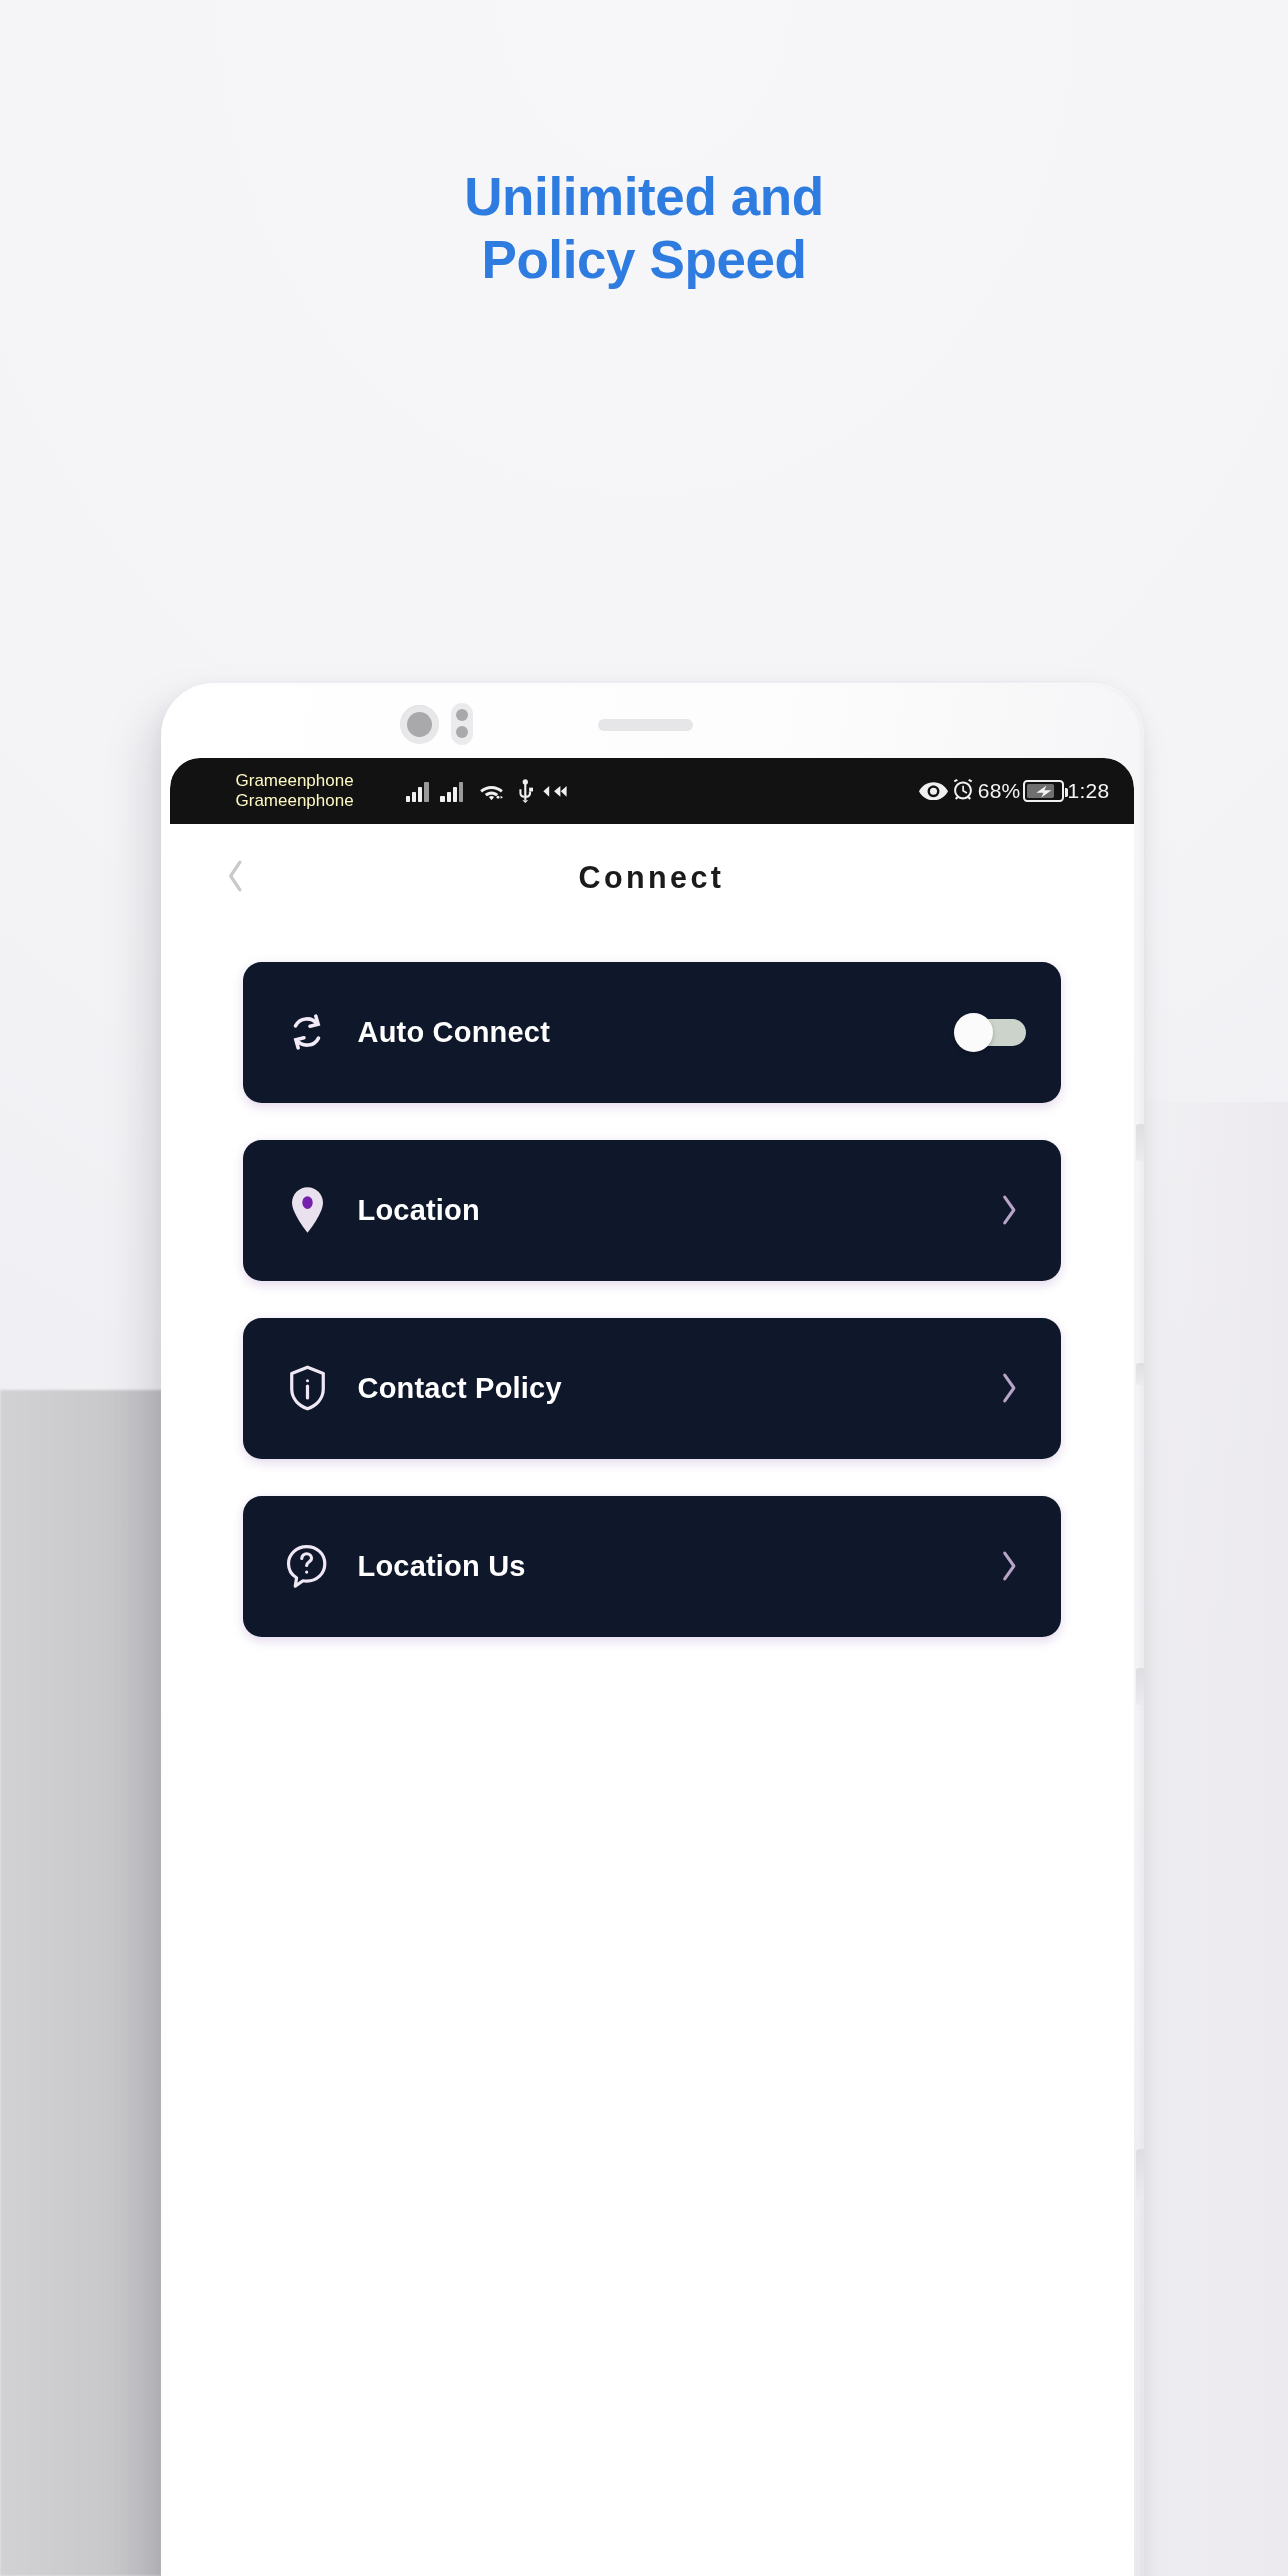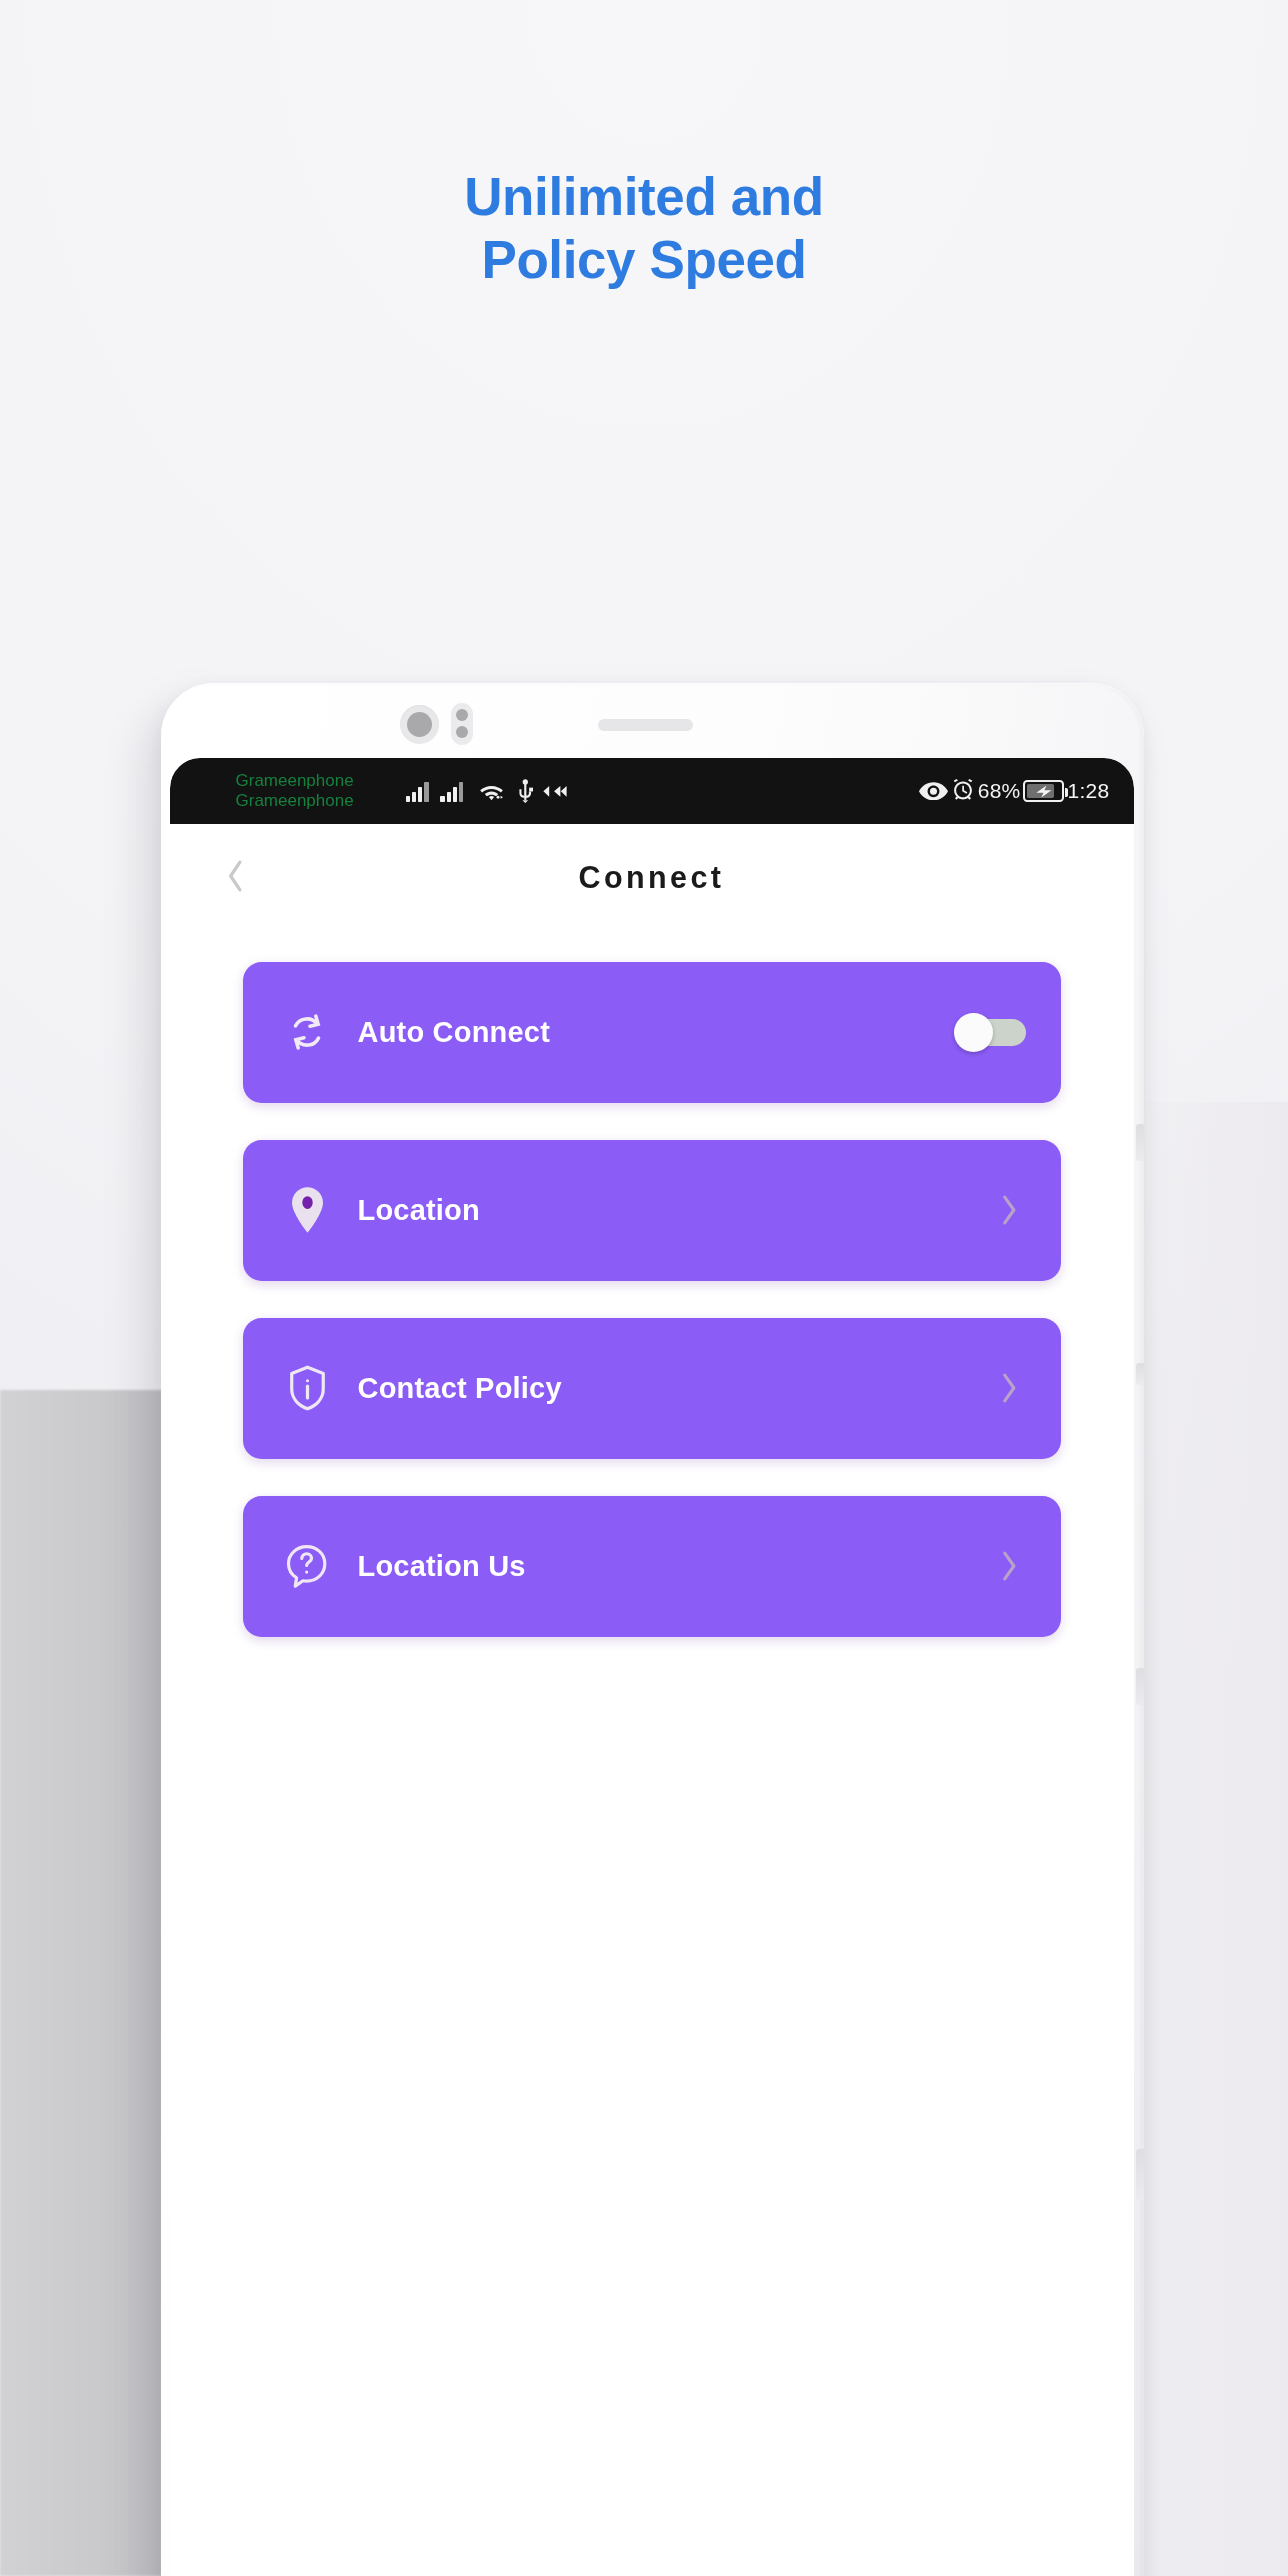--- a/index.html
+++ b/index.html
@@ -112,21 +112,21 @@
     background:#121212;
     border-radius:29px 29px 0 0;
     display:flex; align-items:center;
     padding:0 24px;
   }
   .sb-left { flex:0 0 auto; width:212px; }
   .sb-mid { flex:1 1 auto; display:flex; align-items:center; gap:3.4px; }
   .sb-right { flex:0 0 auto; display:flex; align-items:center; gap:3px; }
 
   .carrier {
-    color:#15803d; font-size:17px; line-height:1.18;
+    color:#fef9c3; font-size:17px; line-height:1.18;
     text-align:left; white-space:nowrap;
     padding-left:42px;
   }
 
   .sig { display:inline-flex; align-items:flex-end; gap:2.1px; height:22px; }
   .sig i { display:block; width:4.2px; background:#f0f0f0; border-radius:0.8px; }
   .sig i:nth-child(1){ height:6px; }
   .sig i:nth-child(2){ height:10.2px; }
   .sig i:nth-child(3){ height:15.3px; }
   .sig i:nth-child(4){ height:20.3px; background:#9a9a9a; }
@@ -166,21 +166,21 @@
     width:100%; text-align:center;
     color:#1b1b1b; font-size:30.5px; font-weight:bold;
     letter-spacing:3.4px;
   }
 
   
   .list { padding:30.5px 73px 0 73px; }
   .card {
     position:relative;
     height:141px;
-    background:#8b5cf6;
+    background:#0f172a;
     border-radius:18.6px;
     margin-bottom:37px;
     display:flex; align-items:center;
     padding:0 34px 0 41px;
     box-shadow:0 3.4px 10.2px rgba(90,20,135,0.16);
     cursor:pointer;
   }
   .card-icon {
     flex:0 0 auto; width:47px; height:47px;
     display:flex; align-items:center; justify-content:center;

